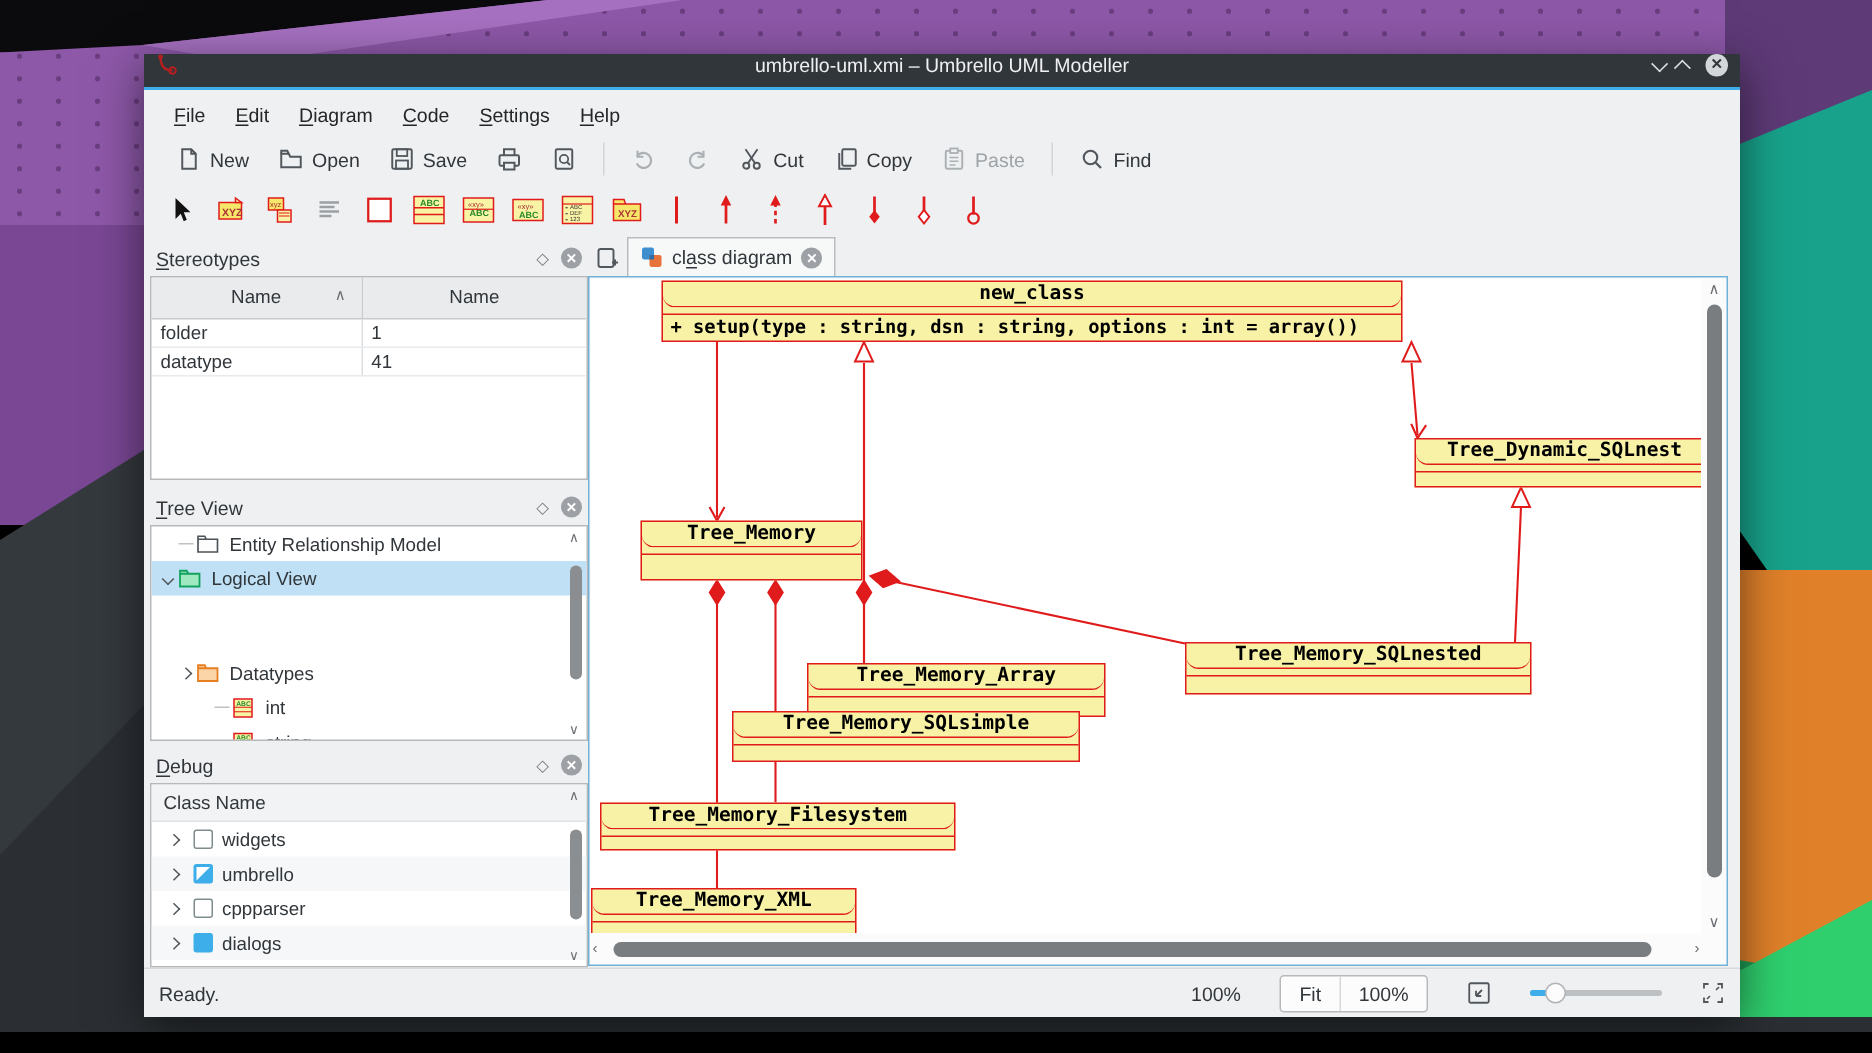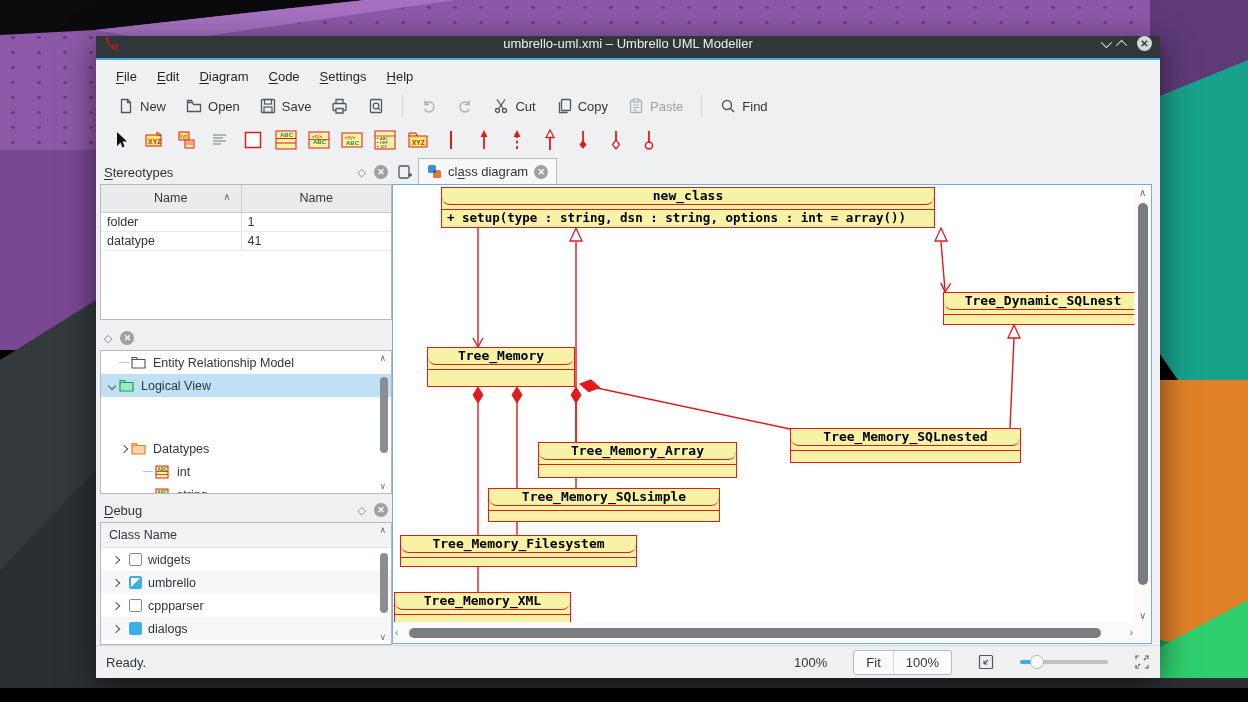--- a/index.html
+++ b/index.html
@@ -418,20 +418,21 @@
             <td>datatype</td>
             <td>41</td>
           </tr>
         </tbody>
           </table>
       </div>
     </div>
 
     <div class="dock" style="top:290px;height:168px;">
       <div class="dock-head">
+        <span class="dock-title"><span class="mn">T</span><span>ree View</span></span>
         <span class="dock-icons">
           <span class="float-ico">◇</span>
           <span class="dock-close">✕</span>
         </span>
       </div>
       <div class="dock-body" style="height:144px;">
         <div class="trow pad1">
           <span class="stub"></span>
           <span class="ticon">
               <svg class="icon" width="15" height="13" viewBox="0 0 15 13">
@@ -606,21 +607,21 @@
             <div class="uml-box" style="left: 396px; top: 242px; width: 231px; height: 35px;">
               <div class="uml-title">Tree_Memory_SQLnested</div>
               <div class="uml-attrs"></div>
               <div class="uml-ops"></div>
             </div>
             <div class="uml-box" style="left: 144px; top: 256px; width: 199px; height: 36px;">
               <div class="uml-title">Tree_Memory_Array</div>
               <div class="uml-attrs"></div>
               <div class="uml-ops"></div>
             </div>
-            <div class="uml-box" style="left: 94px; top: 302px; width: 232px; height: 34px;">
+            <div class="uml-box" style="left: 94px; top: 288px; width: 232px; height: 34px;">
               <div class="uml-title">Tree_Memory_SQLsimple</div>
               <div class="uml-attrs"></div>
               <div class="uml-ops"></div>
             </div>
             <div class="uml-box" style="left: 6px; top: 349px; width: 237px; height: 32px;">
               <div class="uml-title">Tree_Memory_Filesystem</div>
               <div class="uml-attrs"></div>
               <div class="uml-ops"></div>
             </div>
             <div class="uml-box" style="left: 0px; top: 406px; width: 177px; height: 34px;">

